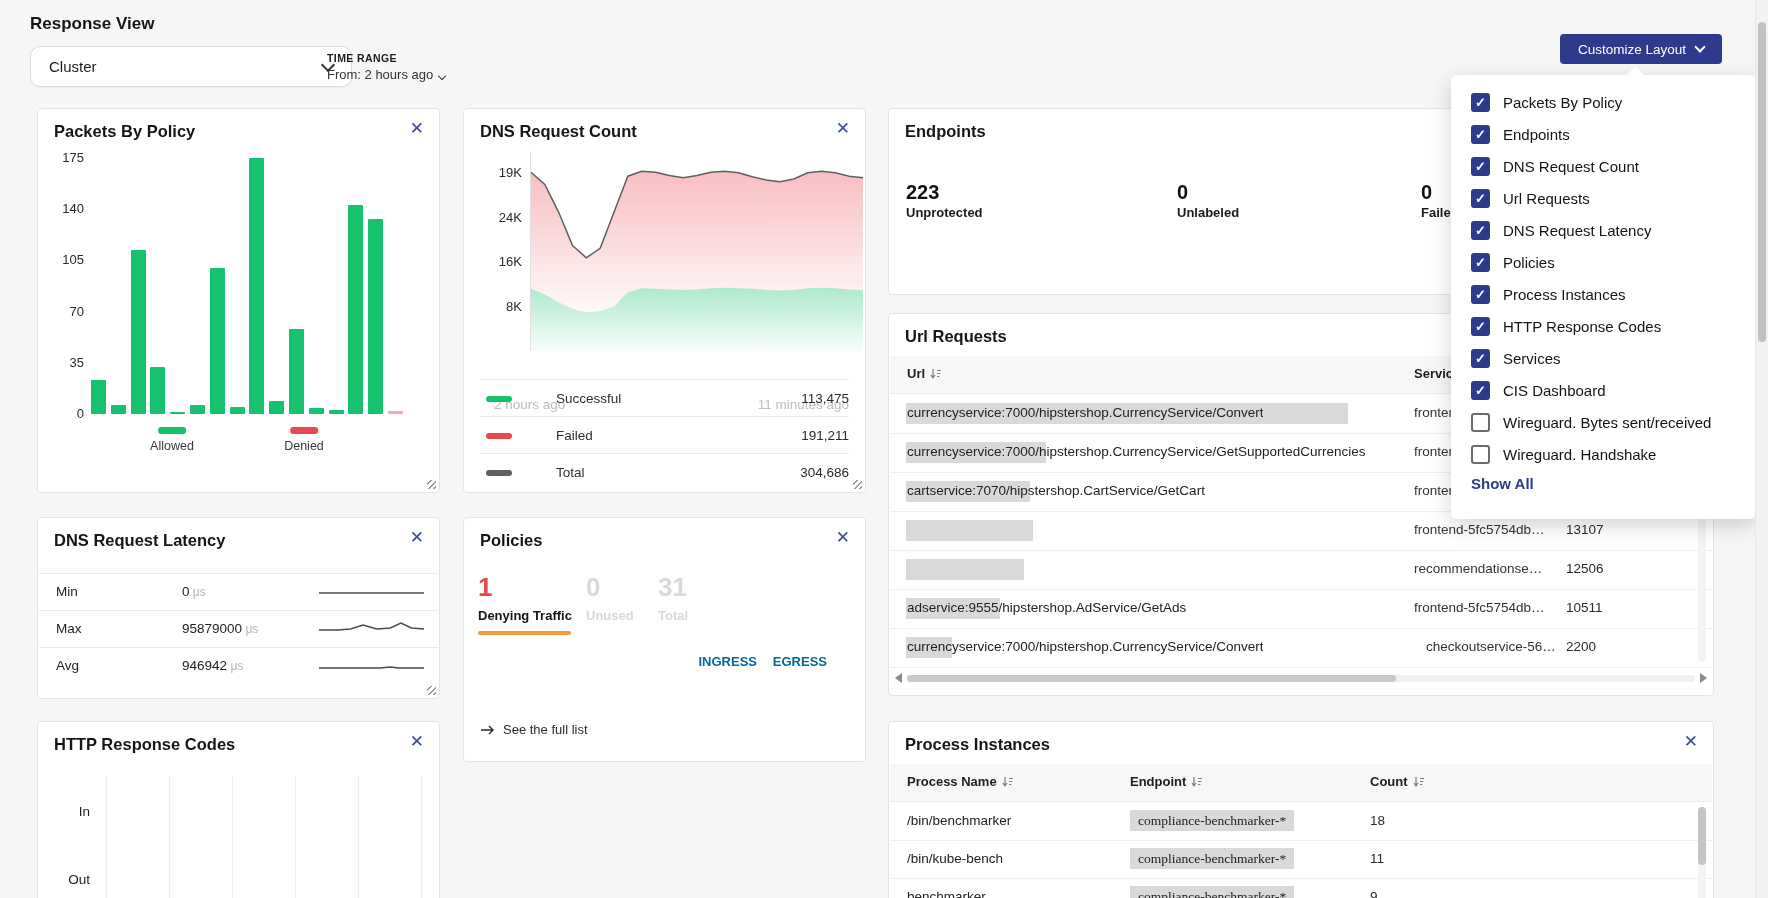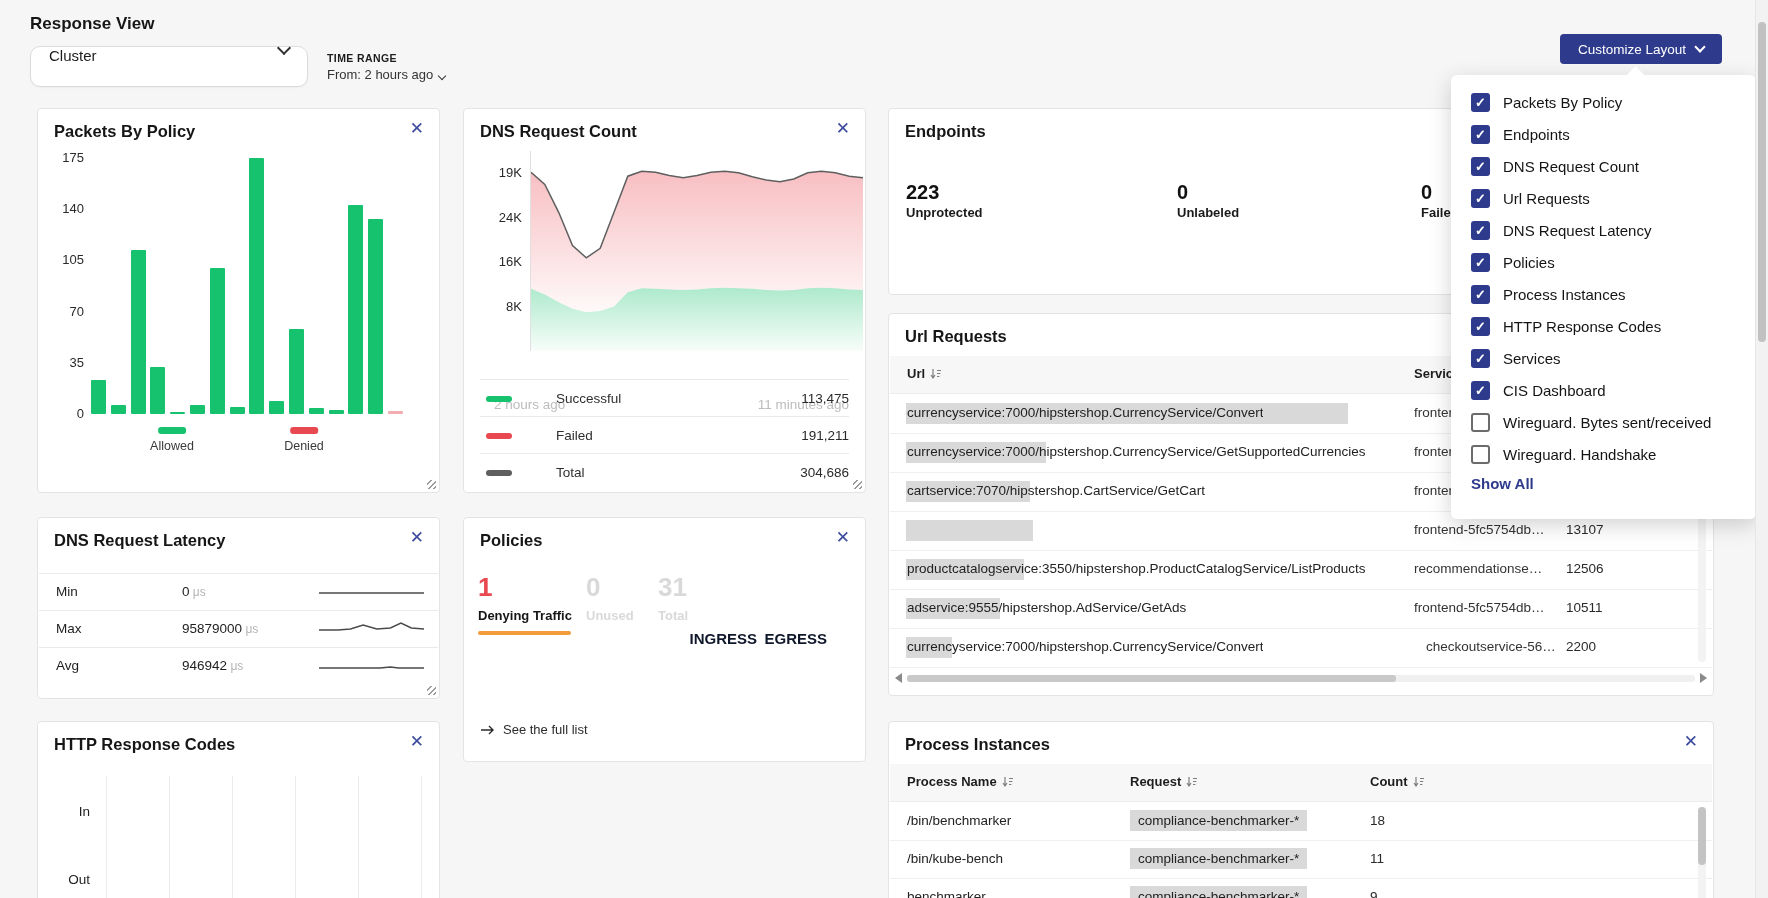--- a/index.html
+++ b/index.html
@@ -1,21 +1,21 @@
 <!DOCTYPE html>
 <html><head>
 <meta charset="utf-8">
 <style>
   html,body{margin:0;padding:0;background:#eceaea;}
   .page{position:relative;width:1768px;height:898px;overflow:hidden;background:#f6f6f7;
         font-family:"Liberation Sans",sans-serif;color:#1c1c1c;}
   
   .page-title{position:absolute;left:30px;top:14px;font-size:17px;font-weight:700;color:#161616;}
-  .view-select{position:absolute;left:30px;top:46px;width:278px;height:41px;background:#fff;
-        border:1px solid #dcdcdc;border-radius:10px;display:flex;align-items:flex-start;
+  .view-select{position:absolute;left:30px;top:46px;width:322px;height:41px;background:#fff;
+        border:1px solid #dcdcdc;border-radius:10px;display:flex;align-items:center;
         padding:0 18px;box-sizing:border-box;font-size:15px;color:#1c1c1c;cursor:pointer;
         box-shadow:0 1px 2px rgba(0,0,0,.04);}
   .view-select .spacer{flex:1;}
   .chev{width:8px;height:8px;border-right:2px solid #333;border-bottom:2px solid #333;
         transform:rotate(45deg);margin-top:-4px;display:inline-block;}
   .chev.sm{width:5px;height:5px;border-width:1.5px;margin-left:6px;}
   .chev.white{border-color:#fff;width:6px;height:6px;margin-left:10px;}
   .time-range{position:absolute;left:327px;top:52px;}
   .tr-label{font-size:10.5px;font-weight:700;letter-spacing:.4px;color:#1c1c1c;}
   .tr-value{font-size:13px;color:#333;margin-top:3px;cursor:pointer;}
@@ -58,42 +58,42 @@
   
   .thead{position:absolute;left:1px;right:1px;top:42px;height:37px;background:#f7f7f7;
         border-bottom:1px solid #ececec;}
   .th{position:absolute;top:10px;font-size:13px;font-weight:700;color:#1d1d1d;cursor:pointer;
         display:flex;align-items:center;gap:5px;white-space:nowrap;}
   .sort-ic{opacity:.75;}
   .trow{position:absolute;left:1px;right:1px;height:39px;border-bottom:1px solid #efefef;font-size:13.5px;}
   .chipbg{position:absolute;left:16px;top:9px;height:21px;background:#d9d9d9;}
   .cell{position:absolute;top:11px;white-space:nowrap;color:#2a2a2a;}
   .url-cell{left:17px;max-width:500px;overflow:hidden;color:#222;}
-  .chip{background:#d9d9d9;padding:3px 8px;color:#222;}
+  .chip{background:#d9d9d9;padding:3px 8px;color:#222;font-family:Liberation Serif, serif;}
   
   .vsb{position:absolute;width:8px;background:#f3f3f3;border-radius:4px;cursor:pointer;}
   .vsb .vth{position:absolute;left:0;width:8px;background:#c4c4c4;border-radius:4px;}
   .hsb{position:absolute;left:6px;right:6px;height:14px;display:flex;align-items:center;cursor:pointer;}
   .harr{width:0;height:0;border-style:solid;}
   .harr.l{border-width:5px 7px 5px 0;border-color:transparent #8a8a8a transparent transparent;}
   .harr.r{border-width:5px 0 5px 7px;border-color:transparent transparent transparent #8a8a8a;}
   .htrack{flex:1;height:7px;background:#f0f0f0;border-radius:3px;margin:0 5px;position:relative;}
   .hthumb{position:absolute;left:0;top:0;height:7px;width:62%;background:#c9c9c9;border-radius:3px;}
   
   .lat-row{position:absolute;left:1px;right:1px;height:37px;border-top:1px solid #e9e9e9;}
   .lat-lb{position:absolute;left:17px;top:10px;font-size:13.5px;color:#1e1e1e;}
   .lat-val{position:absolute;left:143px;top:10px;font-size:13.5px;color:#1e1e1e;}
   .lat-unit{color:#b5b5b5;font-size:12px;}
   .lat-spark{position:absolute;left:280px;top:8px;}
   
   .ptab{position:absolute;top:56px;cursor:pointer;}
   .ptab .v{font-size:26px;font-weight:800;line-height:1;}
   .ptab .l{font-size:13px;font-weight:700;margin-top:8px;}
   .ptab-underline{position:absolute;left:14px;top:113px;width:93px;height:4px;background:#f49b3e;border-radius:2px;}
-  .pol-h{position:absolute;top:112px;font-size:15px;font-weight:700;color:#0f172a;}
+  .pol-h{position:absolute;top:136px;font-size:13px;font-weight:700;color:#0369a1;}
   .pol-row{position:absolute;left:1px;right:1px;top:150px;height:41px;border-top:1px solid #e9e9e9;
         border-bottom:1px solid #e9e9e9;font-size:13.5px;}
   .pol-link{position:absolute;left:16px;top:12px;color:#2e3a8c;cursor:pointer;}
   .pol-ing{position:absolute;right:125px;top:12px;color:#9a9a9a;}
   .pol-egr{position:absolute;right:42px;top:12px;color:#e8484f;}
   .pol-foot{position:absolute;left:17px;top:204px;font-size:13px;color:#2b2b2b;cursor:pointer;
         display:flex;align-items:center;gap:8px;}
   
   .grid-v{position:absolute;top:54px;bottom:0;width:1px;background:#ececec;}
   .http-lb{position:absolute;width:44px;text-align:right;font-size:13.5px;color:#1e1e1e;}
@@ -286,21 +286,20 @@
           <span class="cell" style="left: 524px; color: rgb(51, 51, 51);">frontend-5fc5754db…</span>
           <span class="cell" style="left: 676px;"></span>
         </div>
         <div class="trow" style="top: 197px;">
           <span class="chipbg" style="width: 127px;"></span>
           <span class="cell" style="left: 524px; color: rgb(51, 51, 51);">frontend-5fc5754db…</span>
           <span class="cell" style="left: 676px;">13107</span>
         </div>
         <div class="trow" style="top: 236px;">
           <span class="chipbg" style="width: 118px;"></span>
-          <span class="cell url-cell" style="z-index: 1;">productcatalogservice:3550/hipstershop.ProductCatalogService/ListProducts</span>
           <span class="cell" style="left: 524px; color: rgb(51, 51, 51);">recommendationse…</span>
           <span class="cell" style="left: 676px;">12506</span>
         </div>
         <div class="trow" style="top: 275px;">
           <span class="chipbg" style="width: 94px;"></span>
           <span class="cell url-cell" style="z-index: 1;">adservice:9555/hipstershop.AdService/GetAds</span>
           <span class="cell" style="left: 524px; color: rgb(51, 51, 51);">frontend-5fc5754db…</span>
           <span class="cell" style="left: 676px;">10511</span>
         </div>
         <div class="trow" style="top: 314px;">
@@ -399,21 +398,21 @@
       <span class="th" style="left:17px">
         <span>Process Name</span>
         <svg class="sort-ic" width="12" height="12" viewBox="0 0 12 12">
             <g stroke="#555" stroke-width="1.2" fill="none">
               <path d="M3 1v8M1 7l2 3 2-3"></path>
               <path d="M7 2.5h4M7 5.5h3.2M7 8.5h2.4"></path>
             </g>
           </svg>
       </span>
       <span class="th" style="left:240px">
-        <span>Request</span>
+        <span>Endpoint</span>
         <svg class="sort-ic" width="12" height="12" viewBox="0 0 12 12">
             <g stroke="#555" stroke-width="1.2" fill="none">
               <path d="M3 1v8M1 7l2 3 2-3"></path>
               <path d="M7 2.5h4M7 5.5h3.2M7 8.5h2.4"></path>
             </g>
           </svg>
       </span>
       <span class="th" style="left:480px">
         <span>Count</span>
         <svg class="sort-ic" width="12" height="12" viewBox="0 0 12 12">

